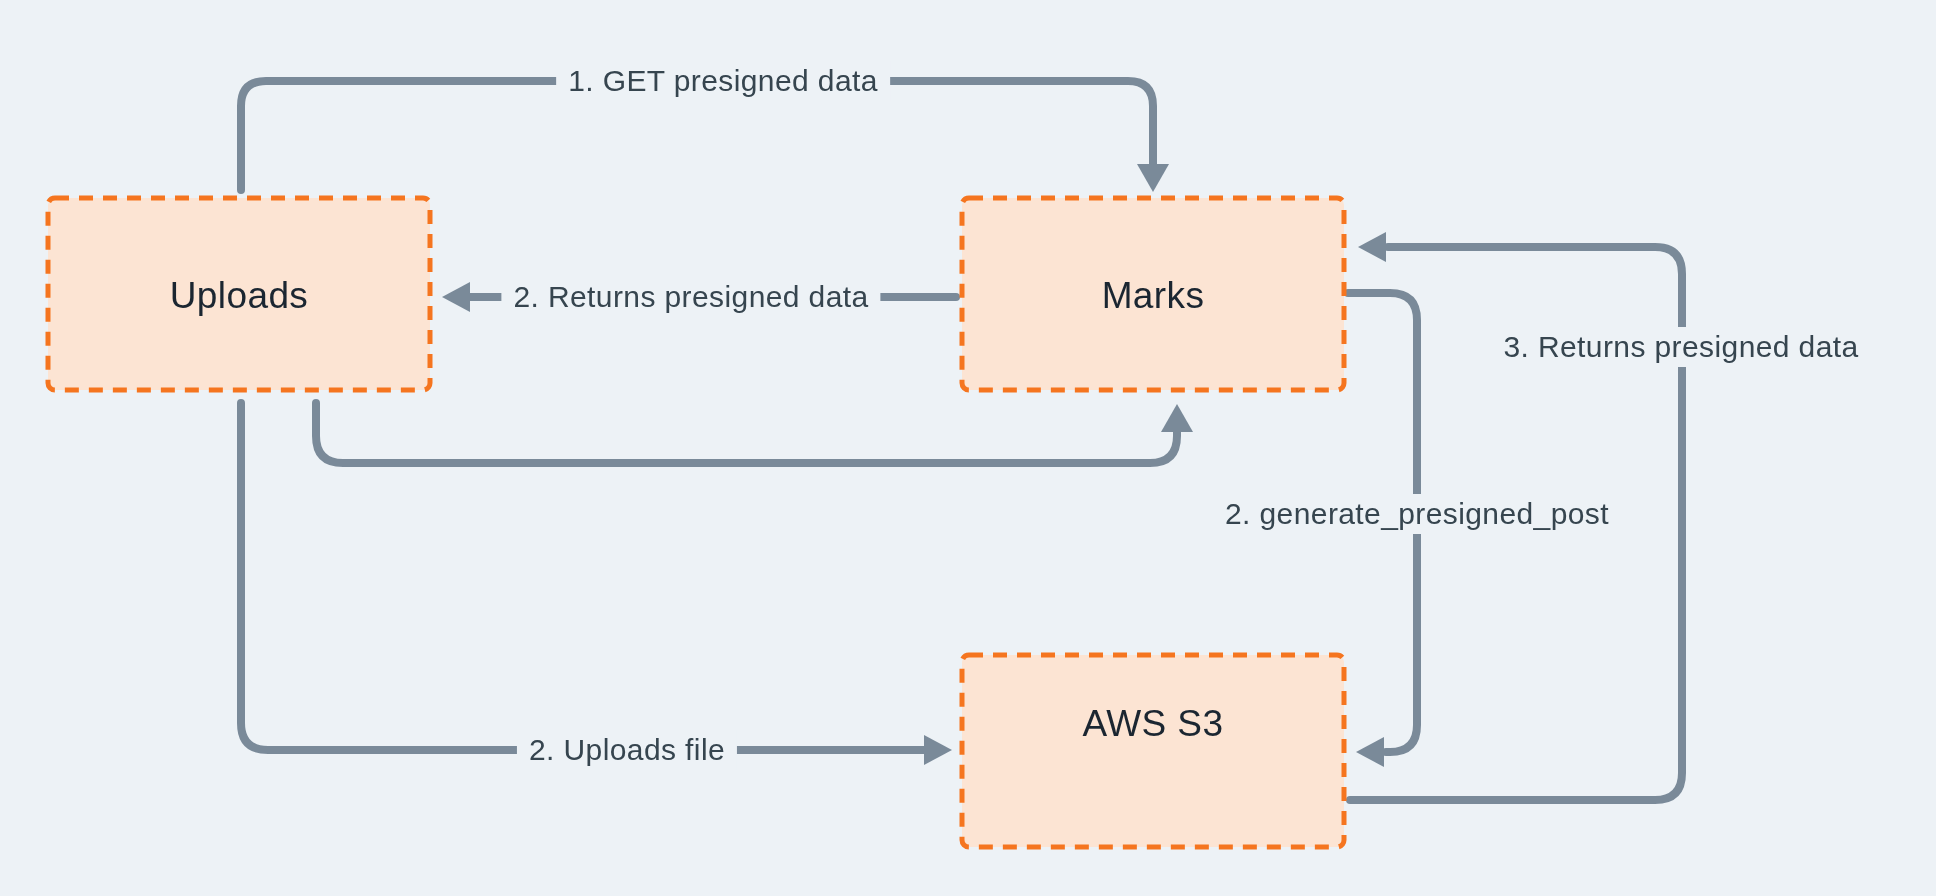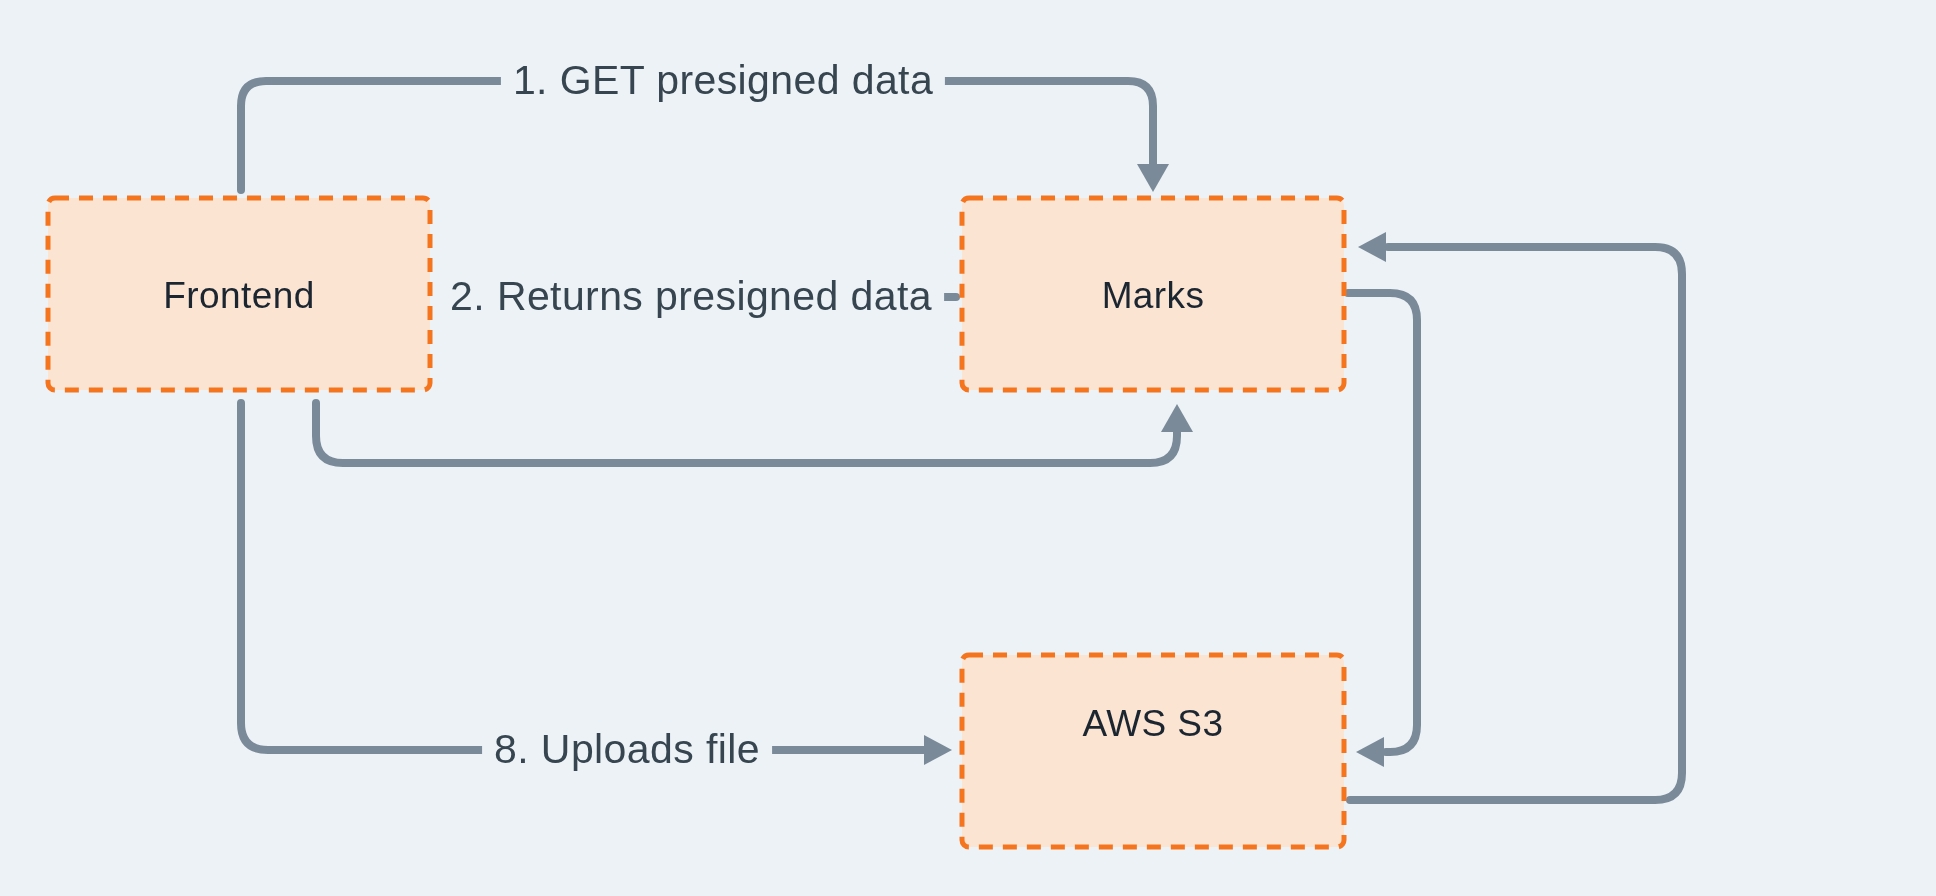--- a/index.html
+++ b/index.html
@@ -17,21 +17,21 @@
     background:var(--bg);
     font-family:"Liberation Sans",sans-serif;
     overflow:hidden;
   }
   .diagram-svg{position:absolute;left:0;top:0;}
   .edge-label{
     position:absolute;
     transform:translate(-50%,-50%);
     background:var(--bg);
     color:var(--edge-text);
-    font-size:41px;
+    font-size:30px;
     font-weight:400;
     letter-spacing:0.4px;
     line-height:1.2;
     padding:2px 12px;
     white-space:pre;
   }
   .node-label{
     position:absolute;
     transform:translate(-50%,-50%);
     color:var(--node-text);
@@ -71,21 +71,23 @@
       <polygon points="1177,404 1161,432 1193,432"></polygon>
     </g>
 
     <g fill="#fce4d3" stroke="#f5751f" stroke-width="5" stroke-dasharray="14 10">
       <rect x="48" y="198" width="382" height="192" rx="7"></rect>
       <rect x="962" y="198" width="382" height="192" rx="7"></rect>
       <rect x="962" y="655" width="382" height="192" rx="7"></rect>
     </g>
   </svg>
 
-  <div class="node-label" style="left:239px;top:296px">Frontend</div>
+  <div class="node-label" style="left:239px;top:296px">Uploads</div>
   <div class="node-label" style="left:1153px;top:296px">Marks</div>
   <div class="node-label" style="left:1153px;top:724px">AWS S3</div>
 
   <div class="edge-label" style="left:723px;top:81px">1. GET presigned data</div>
+  <div class="edge-label" style="left:1417px;top:514px">2. generate_presigned_post</div>
+  <div class="edge-label" style="left:1681px;top:347px">3. Returns presigned data</div>
   <div class="edge-label" style="left:691px;top:297px">2. Returns presigned data</div>
-  <div class="edge-label" style="left:627px;top:750px">8. Uploads file</div>
+  <div class="edge-label" style="left:627px;top:750px">2. Uploads file</div>
 
 </div>
 
 </body></html>

